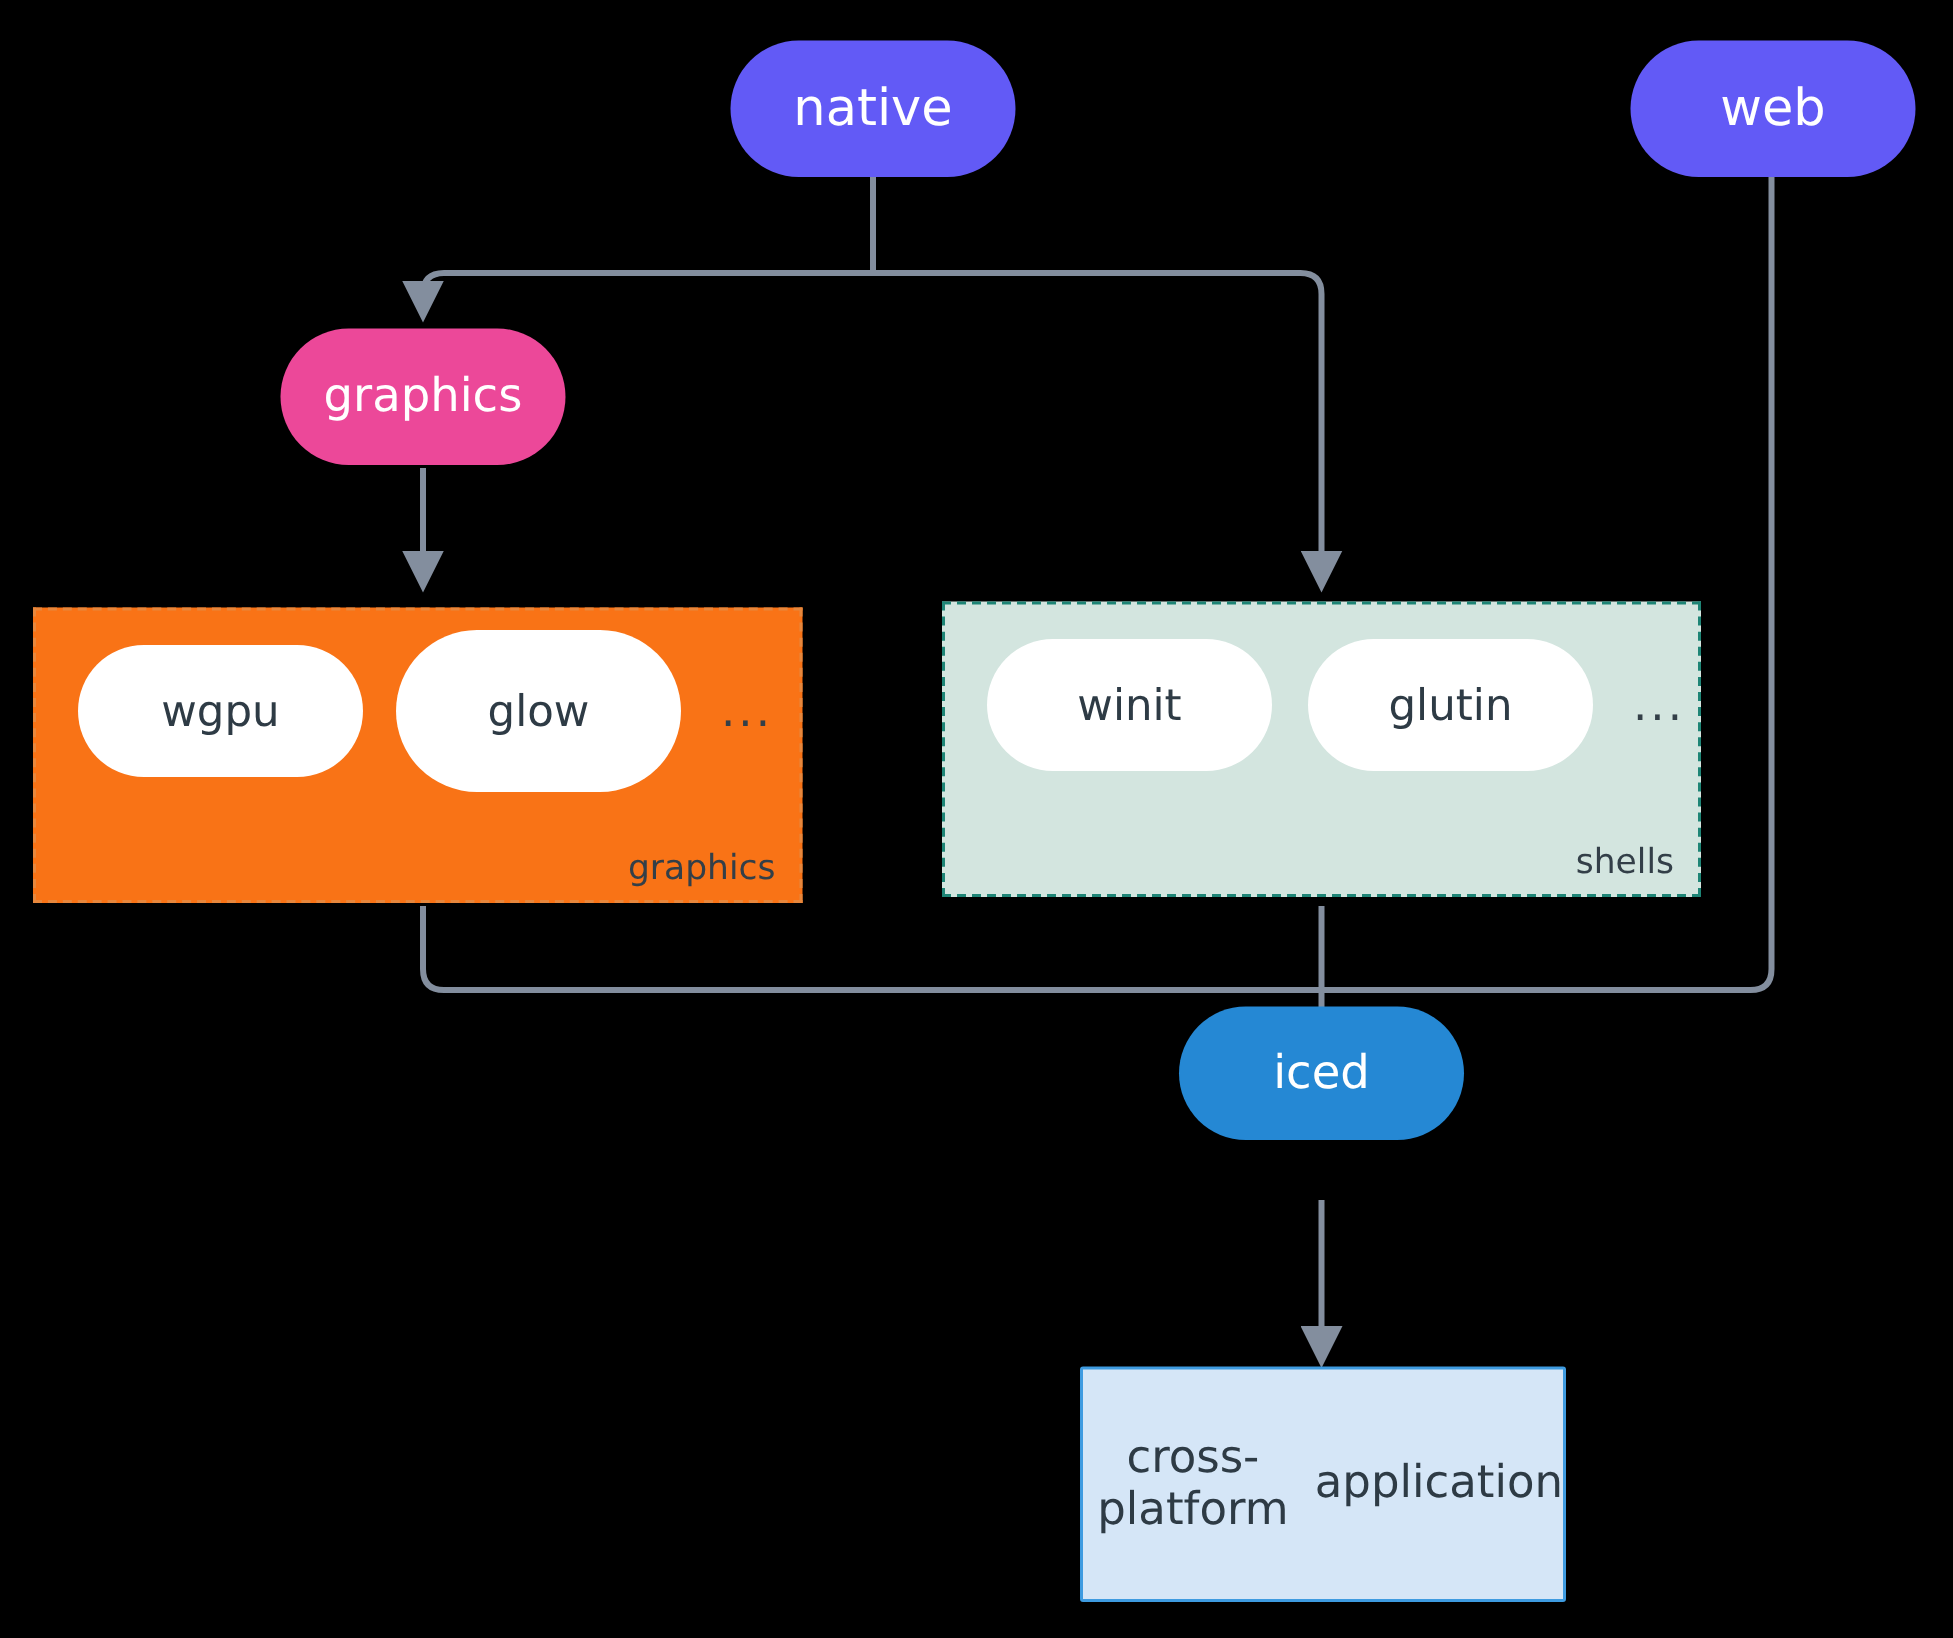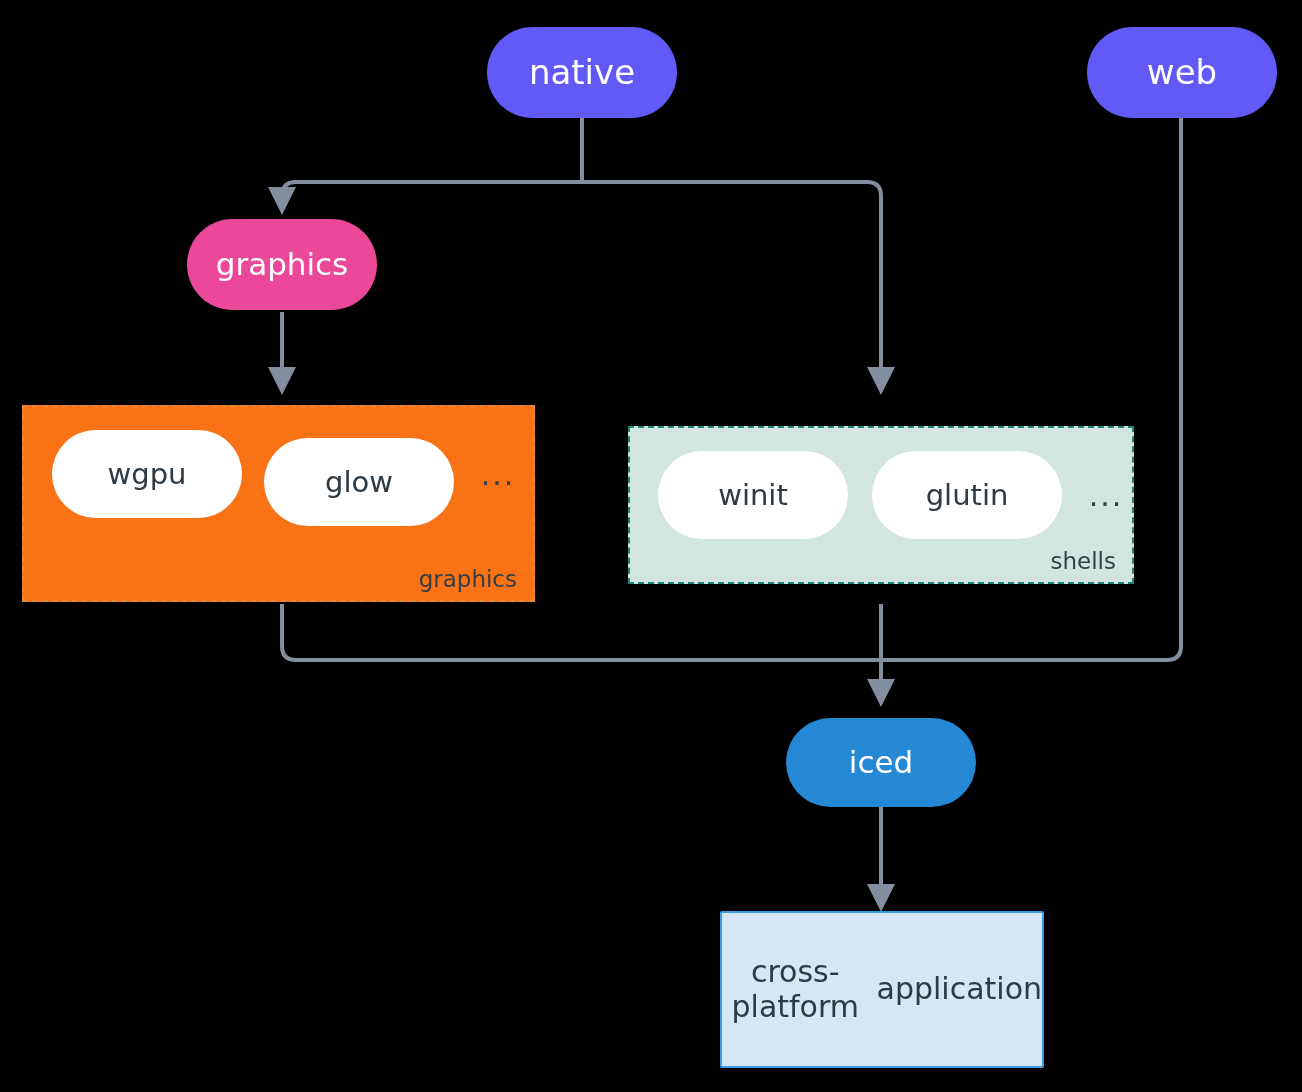--- a/index.html
+++ b/index.html
@@ -152,49 +152,49 @@
   <div class="node pill node-graphics" style="left:187px; top:219px; width:190px; height:91px;">
     <span>graphics</span>
   </div>
 
   <div class="group group-renderers" style="left:22px; top:405px; width:513px; height:197px;">
 
     <div class="sub-pill" style="left:28px; top:23px; width:190px; height:88px;">
       <span>wgpu</span>
     </div>
 
-    <div class="sub-pill" style="left:240px; top:31px; width:190px; height:88px;">
+    <div class="sub-pill" style="left:240px; top:13px; width:190px; height:108px;">
       <span>glow</span>
     </div>
 
     <div class="ellipsis" style="left:452px; top:48px; width:44px; height:38px;">
       <span>...</span>
     </div>
 
     <div class="group-label">graphics</div>
   </div>
 
-  <div class="group group-shells" style="left:628px; top:426px; width:506px; height:158px;">
+  <div class="group group-shells" style="left:628px; top:401px; width:506px; height:197px;">
 
     <div class="sub-pill" style="left:28px; top:23px; width:190px; height:88px;">
       <span>winit</span>
     </div>
 
     <div class="sub-pill" style="left:242px; top:23px; width:190px; height:88px;">
       <span>glutin</span>
     </div>
 
     <div class="ellipsis" style="left:454px; top:48px; width:44px; height:38px;">
       <span>...</span>
     </div>
 
     <div class="group-label">shells</div>
   </div>
 
-  <div class="node pill node-iced" style="left:786px; top:718px; width:190px; height:89px;">
+  <div class="node pill node-iced" style="left:786px; top:671px; width:190px; height:89px;">
     <span>iced</span>
   </div>
 
   <div class="node node-app" style="left:720px; top:911px; width:324px; height:157px;">
     <span>cross-platform</span>
     <span>application</span>
   </div>
 
 </div>
 

